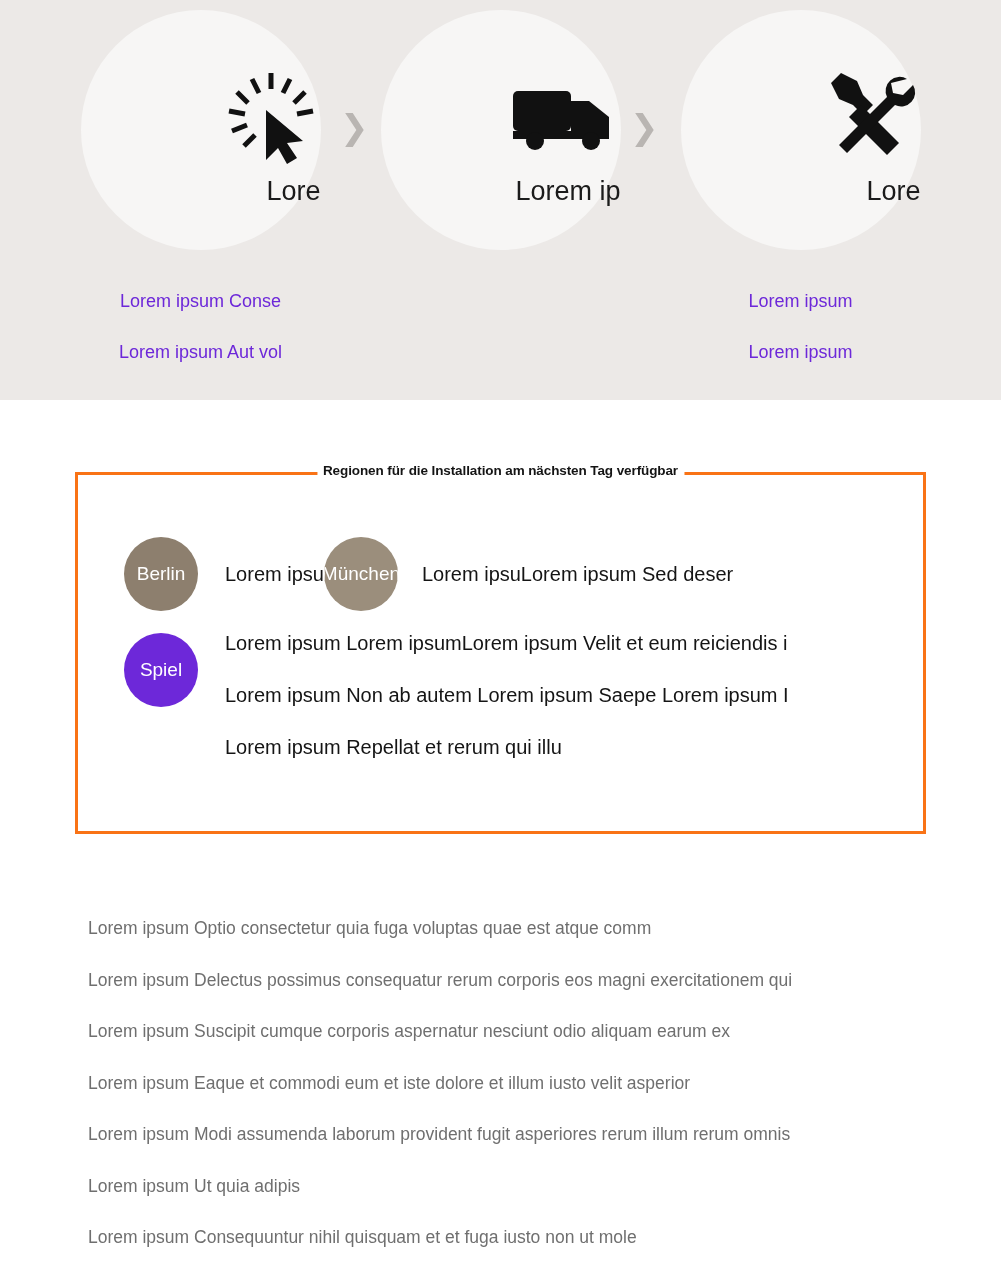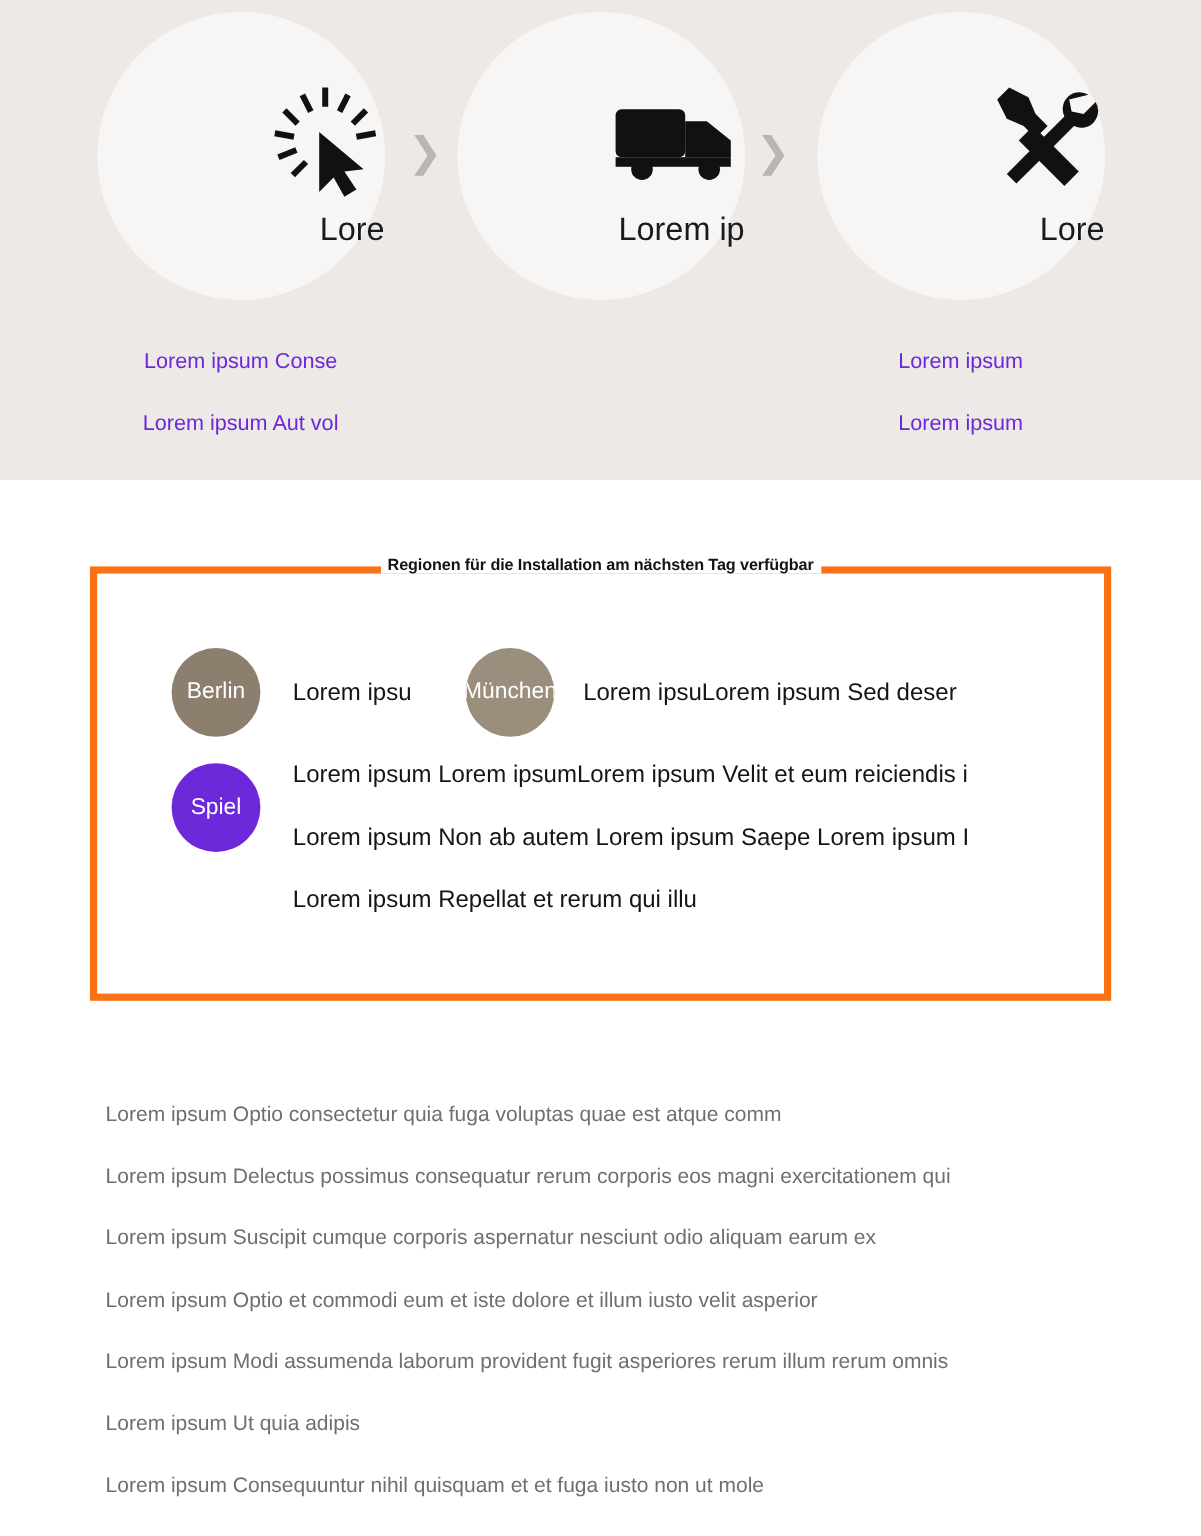--- a/index.html
+++ b/index.html
@@ -86,22 +86,22 @@
     transform: translateX(-50%);
     background: #ffffff;
     padding: 0 6px;
     font-size: 13.5px;
     font-weight: bold;
     color: #141414;
     white-space: nowrap;
     letter-spacing: -0.1px;
   }
   .regions-box {
-    border: 6px solid #f97316;
-    padding: 62px 0 44px 16px;
+    border: 3px solid #f97316;
+    padding: 62px 0 44px 0;
     min-height: 362px;
   }
   .region-row {
     display: flex;
     align-items: flex-start;
     margin-bottom: 10px;
   }
   .region-row.first {
     align-items: center;
     margin-bottom: 22px;
@@ -114,21 +114,21 @@
     color: #ffffff;
     display: flex;
     align-items: center;
     justify-content: center;
     font-size: 19px;
     flex: 0 0 auto;
     overflow: hidden;
     white-space: nowrap;
   }
   .badge.b1 { margin-left: 46px; }
-  .badge.b2 { margin-left: 45px; background: #9b8e7c; }
+  .badge.b2 { background: #9b8e7c; }
   .badge.b3 { margin-left: 46px; background: #6d28d9; text-align: center; }
   .region-text {
     font-size: 20px;
     color: #151515;
     line-height: 1.0;
   }
   .region-text.t1 { margin-left: 27px; }
   .region-text.t2 { margin-left: 24px; }
   .region-lines { margin-left: 27px; }
   .region-lines div {
@@ -249,17 +249,17 @@
       </div>
     </div>
 
   </div>
 </div>
 
 <div class="notes">
   <div>Lorem ipsum Optio consectetur quia fuga voluptas quae est atque comm</div>
   <div>Lorem ipsum Delectus possimus consequatur rerum corporis eos magni exercitationem qui</div>
   <div>Lorem ipsum Suscipit cumque corporis aspernatur nesciunt odio aliquam earum ex</div>
-  <div>Lorem ipsum Optio et commodi eum et iste dolore et illum iusto velit asperior</div>
+  <div>Lorem ipsum Eaque et commodi eum et iste dolore et illum iusto velit asperior</div>
   <div>Lorem ipsum Modi assumenda laborum provident fugit asperiores rerum illum rerum omnis</div>
   <div>Lorem ipsum Ut quia adipis</div>
   <div>Lorem ipsum Consequuntur nihil quisquam et et fuga iusto non ut mole</div>
 </div>
 
 </body></html>

